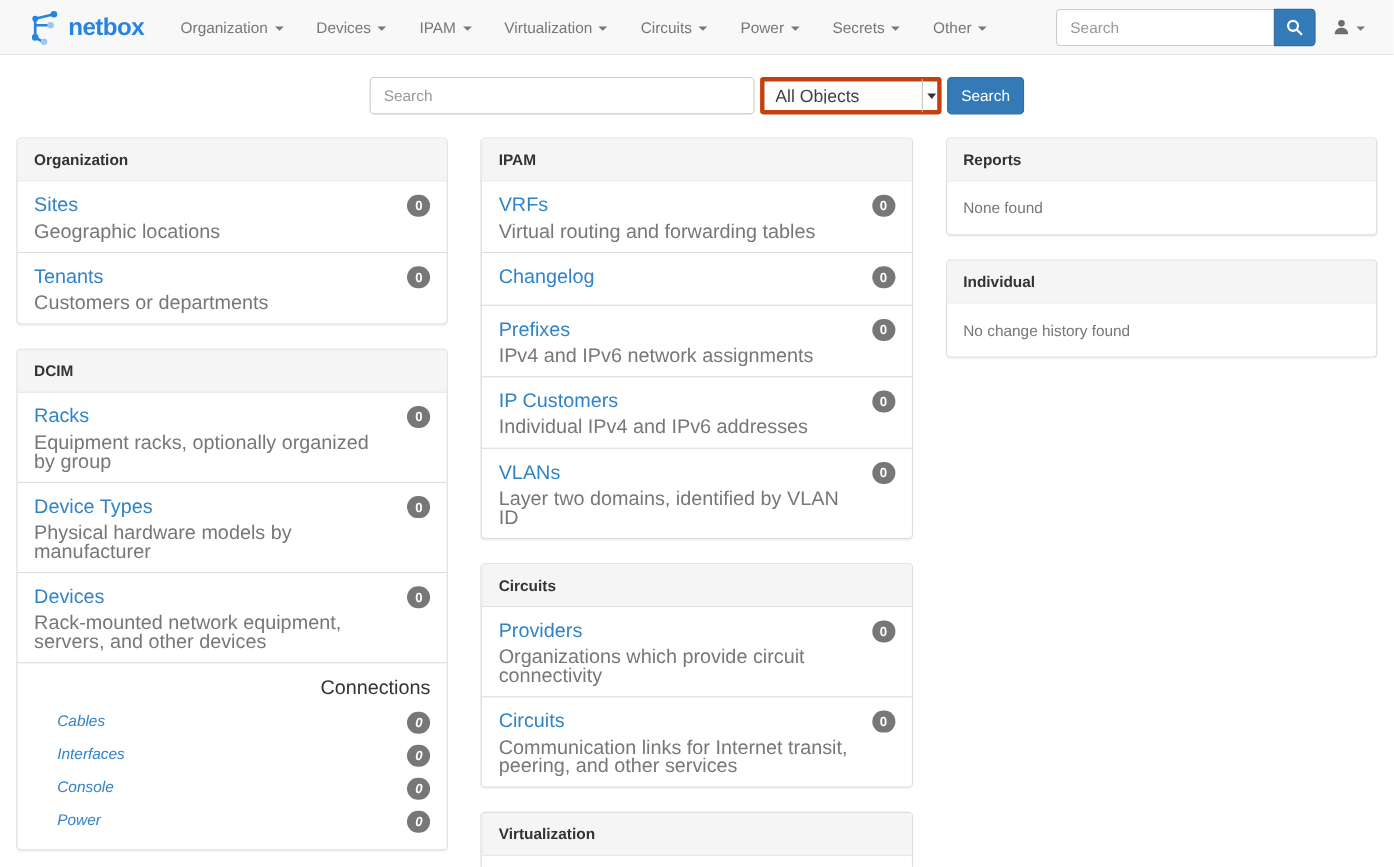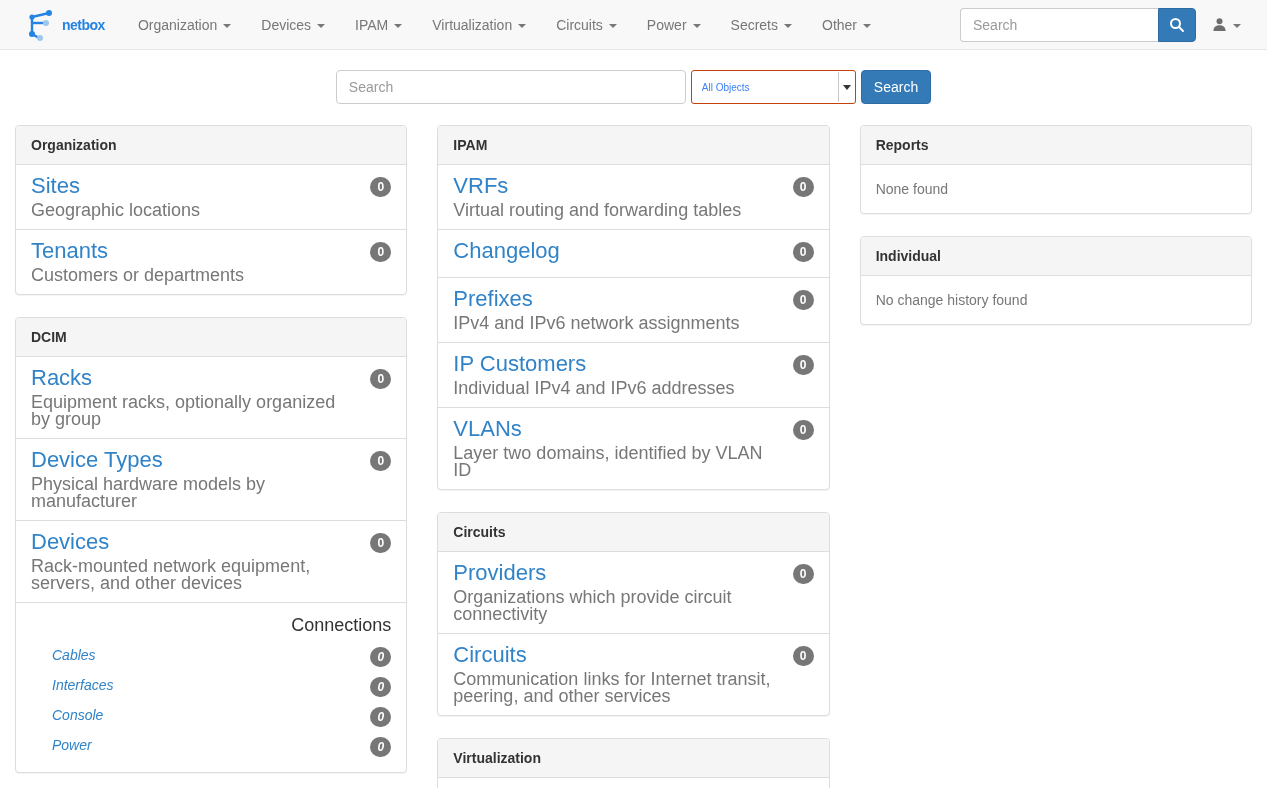--- a/index.html
+++ b/index.html
@@ -23,21 +23,21 @@
   }
   .brand {
     display: flex;
     align-items: center;
     gap: 7px;
     padding: 0 10px 0 10px;
     cursor: pointer;
   }
   .brand-text {
     color: #2583e2;
-    font-size: 14px;
+    font-size: 22px;
     font-weight: bold;
     letter-spacing: -0.5px;
   }
   .nav-menu {
     display: flex;
     list-style: none;
     height: 50px;
     margin-left: 8px;
   }
   .nav-item {
@@ -110,27 +110,27 @@
     padding: 6px 12px;
     font-size: 14px;
     font-family: "Liberation Sans", sans-serif;
     color: #555;
     outline: none;
   }
   .search-row .main-input::placeholder { color: #999; }
   .scope-wrap { position: relative; width: 165px; height: 34px; }
   .scope-wrap select {
     width: 100%; height: 100%;
-    border: 1px solid #c2410c;
+    border: 4px solid #c2410c;
     border-radius: 3px;
     background: #fff;
     padding: 6px 26px 6px 10px;
-    font-size: 10px;
+    font-size: 16px;
     font-family: "Liberation Sans", sans-serif;
-    color: #3b82f6;
+    color: #404040;
     appearance: none;
     -webkit-appearance: none;
     outline: none;
     cursor: pointer;
   }
   .scope-wrap::before {
     content: ""; position: absolute; right: 17px; top: 2px; bottom: 2px;
     width: 1px; background: #c6c6c6; pointer-events: none;
   }
   .scope-wrap::after {
@@ -176,21 +176,21 @@
   .panel-body { padding: 16px 15px; color: #777; }
 
   .list-item {
     position: relative;
     padding: 10px 15px;
     border-bottom: 1px solid #ddd;
   }
   .list-item:last-child { border-bottom: none; }
   .item-title {
     display: inline-block;
-    font-size: 22px;
+    font-size: 18px;
     color: #3183c8;
     line-height: 22px;
     margin-bottom: 5px;
   }
   .item-desc { color: #777; font-size: 18px; line-height: 17px; padding-right: 40px; }
   .badge {
     position: absolute;
     right: 15px; top: 12px;
     background: #777;
     color: #fff;

